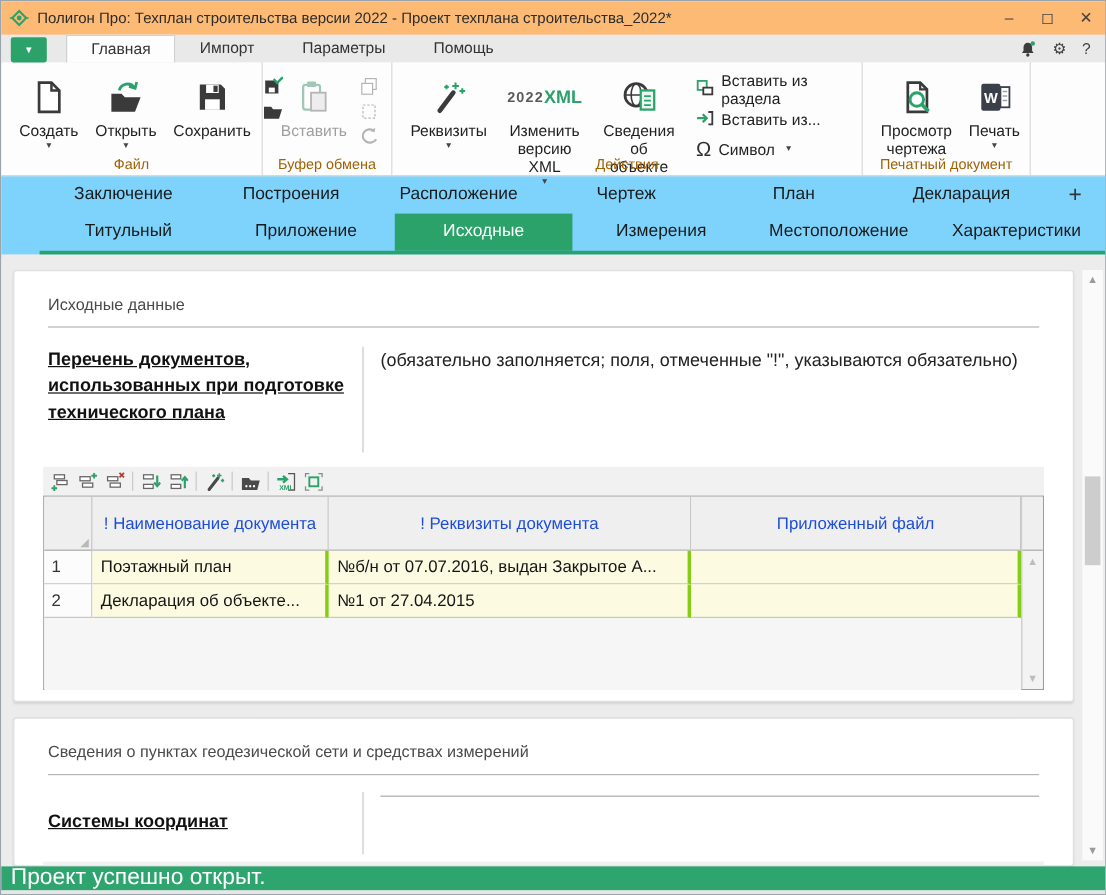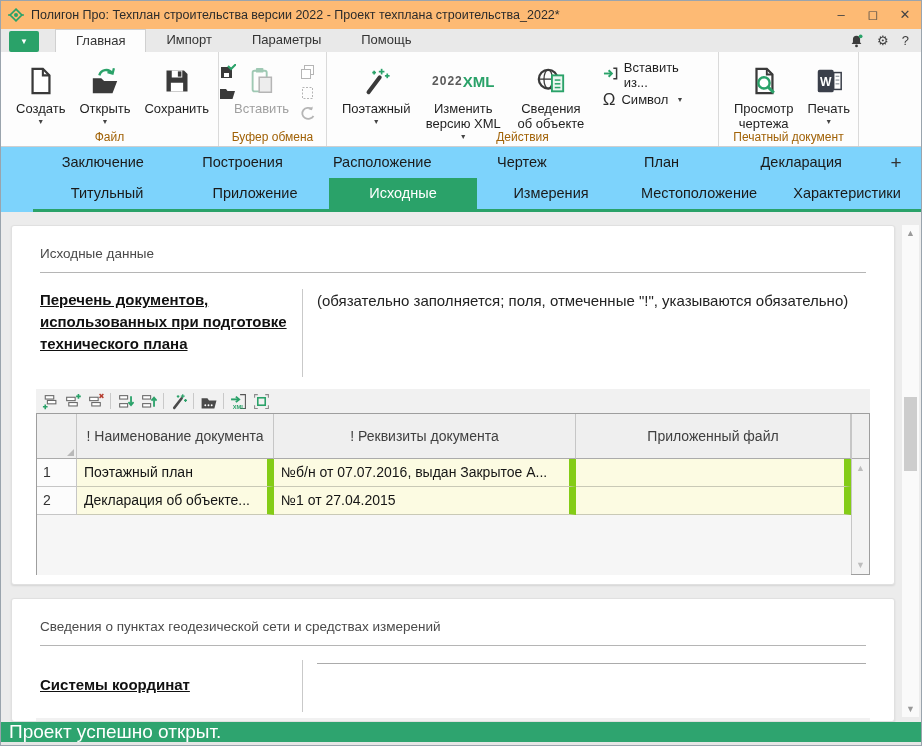--- a/index.html
+++ b/index.html
@@ -69,26 +69,26 @@
   
   .ttoolbar { margin:12px 24px 0 24px; height:24px; background:#f1f1f1; display:flex; align-items:center; gap:6px; padding-left:5px; }
   .ticon { width:17px; height:17px; display:inline-flex; }
   .ticon svg { width:17px; height:17px; }
   .tsep { width:1px; height:16px; background:#c9c9c9; }
 
   
   .tblwrap { margin:0 24px; display:flex; border:1px solid #9e9e9e; height:162px; background:#f6f6f6; }
   .tbl { flex:1; display:grid; grid-template-columns:40px 197px 302px 1fr; grid-auto-rows:min-content; background:#f6f6f6; }
   .th { background:#efefef; border-right:1px solid #c6c6c6; border-bottom:1px solid #ababab;
-        font-size:14px; color:#404040; display:flex; align-items:center; justify-content:center;
+        font-size:14px; color:#1d4ed8; display:flex; align-items:center; justify-content:center;
         text-align:center; height:45px; line-height:18px; padding:2px 6px; }
   .th.corner { position:relative; padding:0; }
   .th.corner::after { content:""; position:absolute; right:2px; bottom:2px; border-style:solid;
         border-width:0 0 7px 7px; border-color:transparent transparent #b9b9b9 transparent; }
-  .td { background:#fcfbe2; border-right:7px solid #84cc16; border-bottom:1px solid #c9c9b6;
+  .td { background:#fcfbe2; border-right:3px solid #84cc16; border-bottom:1px solid #c9c9b6;
         font-size:14px; color:#151515; height:28px; line-height:27px; padding:0 7px;
         white-space:nowrap; overflow:hidden; }
   .tdnum { background:#fcfcfc; border-right:1px solid #c6c6c6; border-bottom:1px solid #c6c6c6;
         font-size:14px; color:#333; height:28px; line-height:27px; padding-left:6px; }
   .tfill { grid-column:1 / -1; background:#f6f6f6; }
   .tscroll { flex:0 0 18px; border-left:1px solid #c6c6c6; display:flex; flex-direction:column; background:#f3f3f3; }
   .tshead { height:45px; background:#efefef; border-bottom:1px solid #ababab; }
   .tstrack { flex:1; position:relative; }
   .sarrow { position:absolute; left:0; right:0; text-align:center; font-size:9px; color:#bdbdbd; }
 
@@ -229,21 +229,21 @@
             <g stroke="#2aa269" stroke-width="1.8">
               <line x1="22" y1="3" x2="22" y2="9"></line>
                 <line x1="19" y1="6" x2="25" y2="6"></line>
               <line x1="28" y1="8" x2="28" y2="13"></line>
                 <line x1="25.5" y1="10.5" x2="30.5" y2="10.5"></line>
               <line x1="14" y1="5" x2="14" y2="9"></line>
                 <line x1="12" y1="7" x2="16" y2="7"></line>
             </g>
           </svg>
           </span>
-        <span class="lbl">Поэтажный</span>
+        <span class="lbl">Реквизиты</span>
         <span class="dd">▼</span>
       </div>
       <div class="bigbtn" style="width:92px">
         <span class="ic xmlbadge">
           <span class="y">2022</span>
             <br>
           <span class="x">XML</span>
         </span>
         <span class="lbl">Изменить версию XML</span>
         <span class="dd">▼</span>
@@ -261,20 +261,28 @@
                 <line x1="20" y1="23" x2="26" y2="23"></line>
             </g>
           </svg>
           </span>
         <span class="lbl">Сведения об объекте</span>
       </div>
       <div class="linkcol">
         <div class="linkitem">
           <span>
             <svg viewBox="0 0 16 16" width="15" height="15">
+              <rect x="1.5" y="1.5" width="8" height="8" fill="none" stroke="#2aa269" stroke-width="1.6"></rect>
+              <rect x="6.5" y="7.5" width="8" height="6" fill="#fff" stroke="#3a3a3a" stroke-width="1.6"></rect>
+            </svg></span>
+          <span>Вставить из раздела</span>
+        </div>
+        <div class="linkitem">
+          <span>
+            <svg viewBox="0 0 16 16" width="15" height="15">
               <path d="M1 8 h8" stroke="#2aa269" stroke-width="2"></path>
               <path d="M6 4.5 L9.5 8 6 11.5" fill="none" stroke="#2aa269" stroke-width="2"></path>
               <path d="M11 2.5 h3.5 v11 H11" fill="none" stroke="#3a3a3a" stroke-width="1.6"></path>
             </svg></span>
           <span>Вставить из...</span>
         </div>
         <div class="linkitem">
           <span class="omega">Ω</span>
           <span>Символ</span>
           <span class="dd">▼</span>

